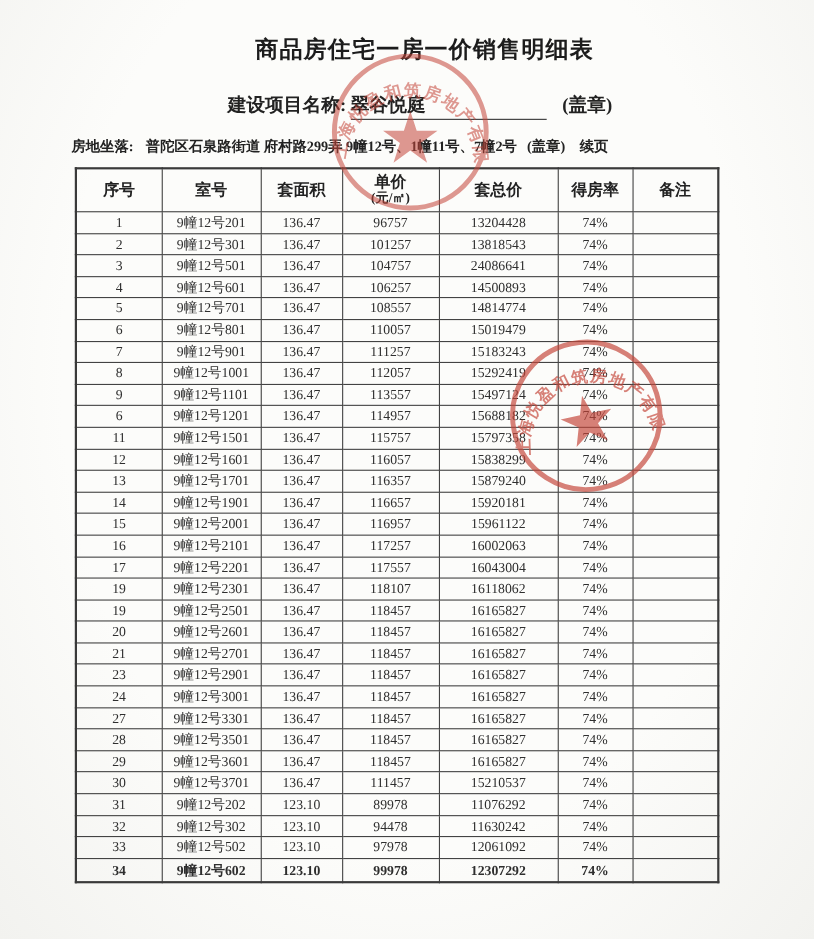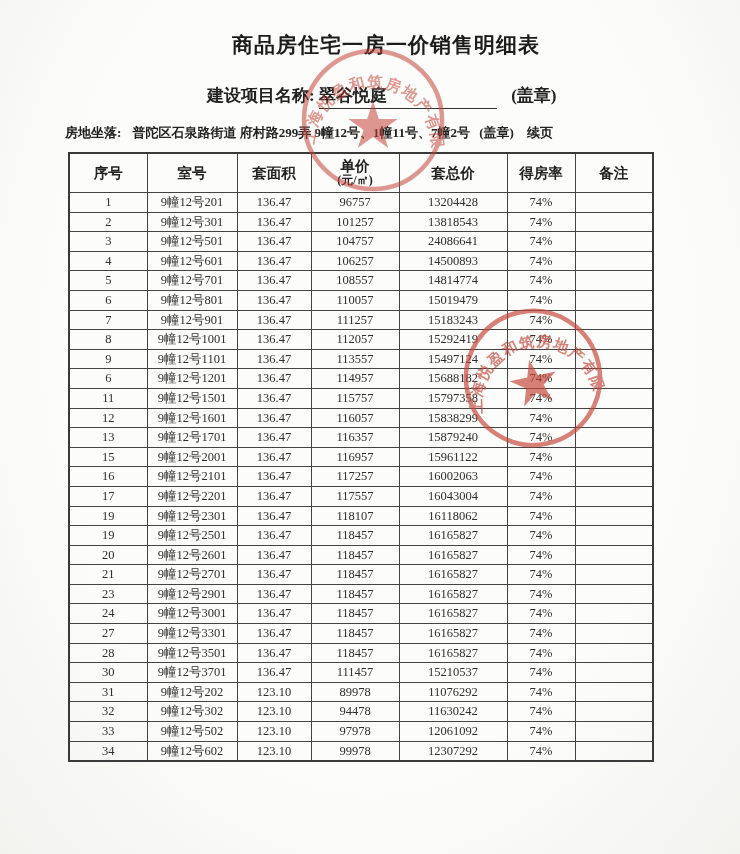--- a/index.html
+++ b/index.html
@@ -219,20 +219,29 @@
         <tr>
       <td>13</td>
       <td class="room">9幢12号1701</td>
       <td>136.47</td>
       <td>116357</td>
       <td>15879240</td>
       <td>74%</td>
       <td></td>
     </tr>
         <tr>
+      <td>14</td>
+      <td class="room">9幢12号1901</td>
+      <td>136.47</td>
+      <td>116657</td>
+      <td>15920181</td>
+      <td>74%</td>
+      <td></td>
+    </tr>
+        <tr>
       <td>15</td>
       <td class="room">9幢12号2001</td>
       <td>136.47</td>
       <td>116957</td>
       <td>15961122</td>
       <td>74%</td>
       <td></td>
     </tr>
         <tr>
       <td>16</td>
@@ -311,20 +320,29 @@
       <td class="room">9幢12号3301</td>
       <td>136.47</td>
       <td>118457</td>
       <td>16165827</td>
       <td>74%</td>
       <td></td>
     </tr>
         <tr>
       <td>28</td>
       <td class="room">9幢12号3501</td>
+      <td>136.47</td>
+      <td>118457</td>
+      <td>16165827</td>
+      <td>74%</td>
+      <td></td>
+    </tr>
+        <tr>
+      <td>29</td>
+      <td class="room">9幢12号3601</td>
       <td>136.47</td>
       <td>118457</td>
       <td>16165827</td>
       <td>74%</td>
       <td></td>
     </tr>
         <tr>
       <td>30</td>
       <td class="room">9幢12号3701</td>
       <td>136.47</td>

